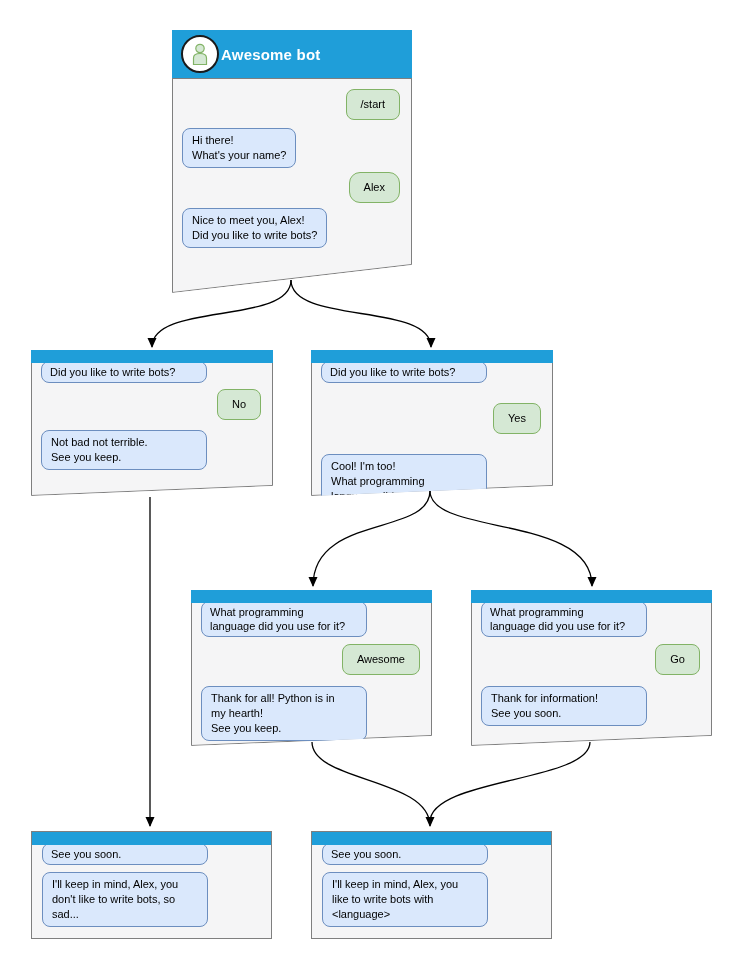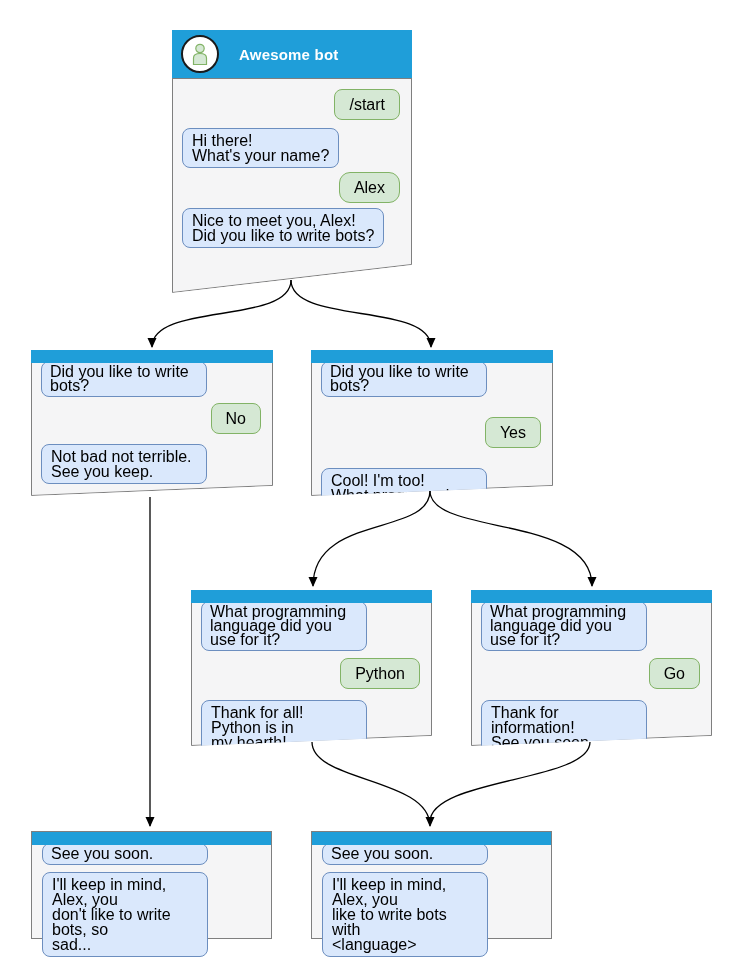--- a/index.html
+++ b/index.html
@@ -3,30 +3,30 @@
 <meta charset="utf-8">
 <style>
   html,body{margin:0;padding:0;background:#ffffff;}
   .stage{position:relative;width:743px;height:971px;background:#ffffff;overflow:hidden;
          font-family:"Liberation Sans", sans-serif;color:#000;}
   
   .window{position:absolute;background:#f5f5f6;}
   .window.rect{border:1px solid #7f7f7f;}
   .outline{position:absolute;left:0;top:0;pointer-events:none;}
   .win-header{position:relative;background:#1f9ed9;z-index:2;}
-  .win-header.big{height:49px;display:flex;align-items:center;gap:20px;padding-left:9px;
+  .win-header.big{height:49px;display:flex;align-items:center;gap:2px;padding-left:9px;
                   border-bottom:1px solid #7f7f7f;box-sizing:border-box;}
   .win-header.small{height:13px;}
   .win-title{color:#ffffff;font-weight:bold;font-size:15px;letter-spacing:.2px;}
   .avatar{width:38px;height:38px;border-radius:50%;background:#ffffff;border:2px solid #1a1a1a;
           display:flex;align-items:center;justify-content:center;box-sizing:border-box;flex:0 0 auto;}
   .win-body{position:relative;display:flex;flex-direction:column;align-items:flex-start;
             padding:0 12px 0 10px;z-index:1;}
   
-  .bub{border-radius:8px;font-size:16px;line-height:15px;white-space:pre-line;box-sizing:border-box;}
+  .bub{border-radius:8px;font-size:11px;line-height:15px;white-space:pre-line;box-sizing:border-box;}
   .bot{background:#dae8fc;border:1px solid #6c8ebf;padding:4px 9px;align-self:flex-start;}
   .user{background:#d5e8d4;border:1px solid #82b366;padding:7px 14px;align-self:flex-end;
         min-width:34px;text-align:left;}
   .ctx{width:166px;line-height:14px;padding:3px 8px;margin-top:-2px;}
   .fixw{width:166px;}
   
   .edges{position:absolute;left:0;top:0;z-index:5;pointer-events:none;}
 </style>
 </head>
 <body>
@@ -99,21 +99,21 @@
   </div>
 
   <div class="window" style="left:191px;top:590px;width:241px;height:156px;clip-path:polygon(0 0,100% 0,100% 146px,0 100%);">
     <svg class="outline" width="241" height="156">
       <polygon points="0.5,0.5 240.5,0.5 240.5,145.5 0.5,155.5" fill="none" stroke="#7f7f7f"></polygon>
     </svg>
     <div class="win-header small"></div>
     <div class="win-body">
       <div class="bub bot ctx">What programming
 language did you use for it?</div>
-      <div class="bub user" style="margin-top:7px;">Python</div>
+      <div class="bub user" style="margin-top:7px;">Awesome</div>
       <div class="bub bot fixw" style="margin-top:11px;">Thank for all! Python is in
 my hearth!
 See you keep.</div>
     </div>
   </div>
 
   <div class="window" style="left:471px;top:590px;width:241px;height:156px;clip-path:polygon(0 0,100% 0,100% 146px,0 100%);">
     <svg class="outline" width="241" height="156">
       <polygon points="0.5,0.5 240.5,0.5 240.5,145.5 0.5,155.5" fill="none" stroke="#7f7f7f"></polygon>
     </svg>

